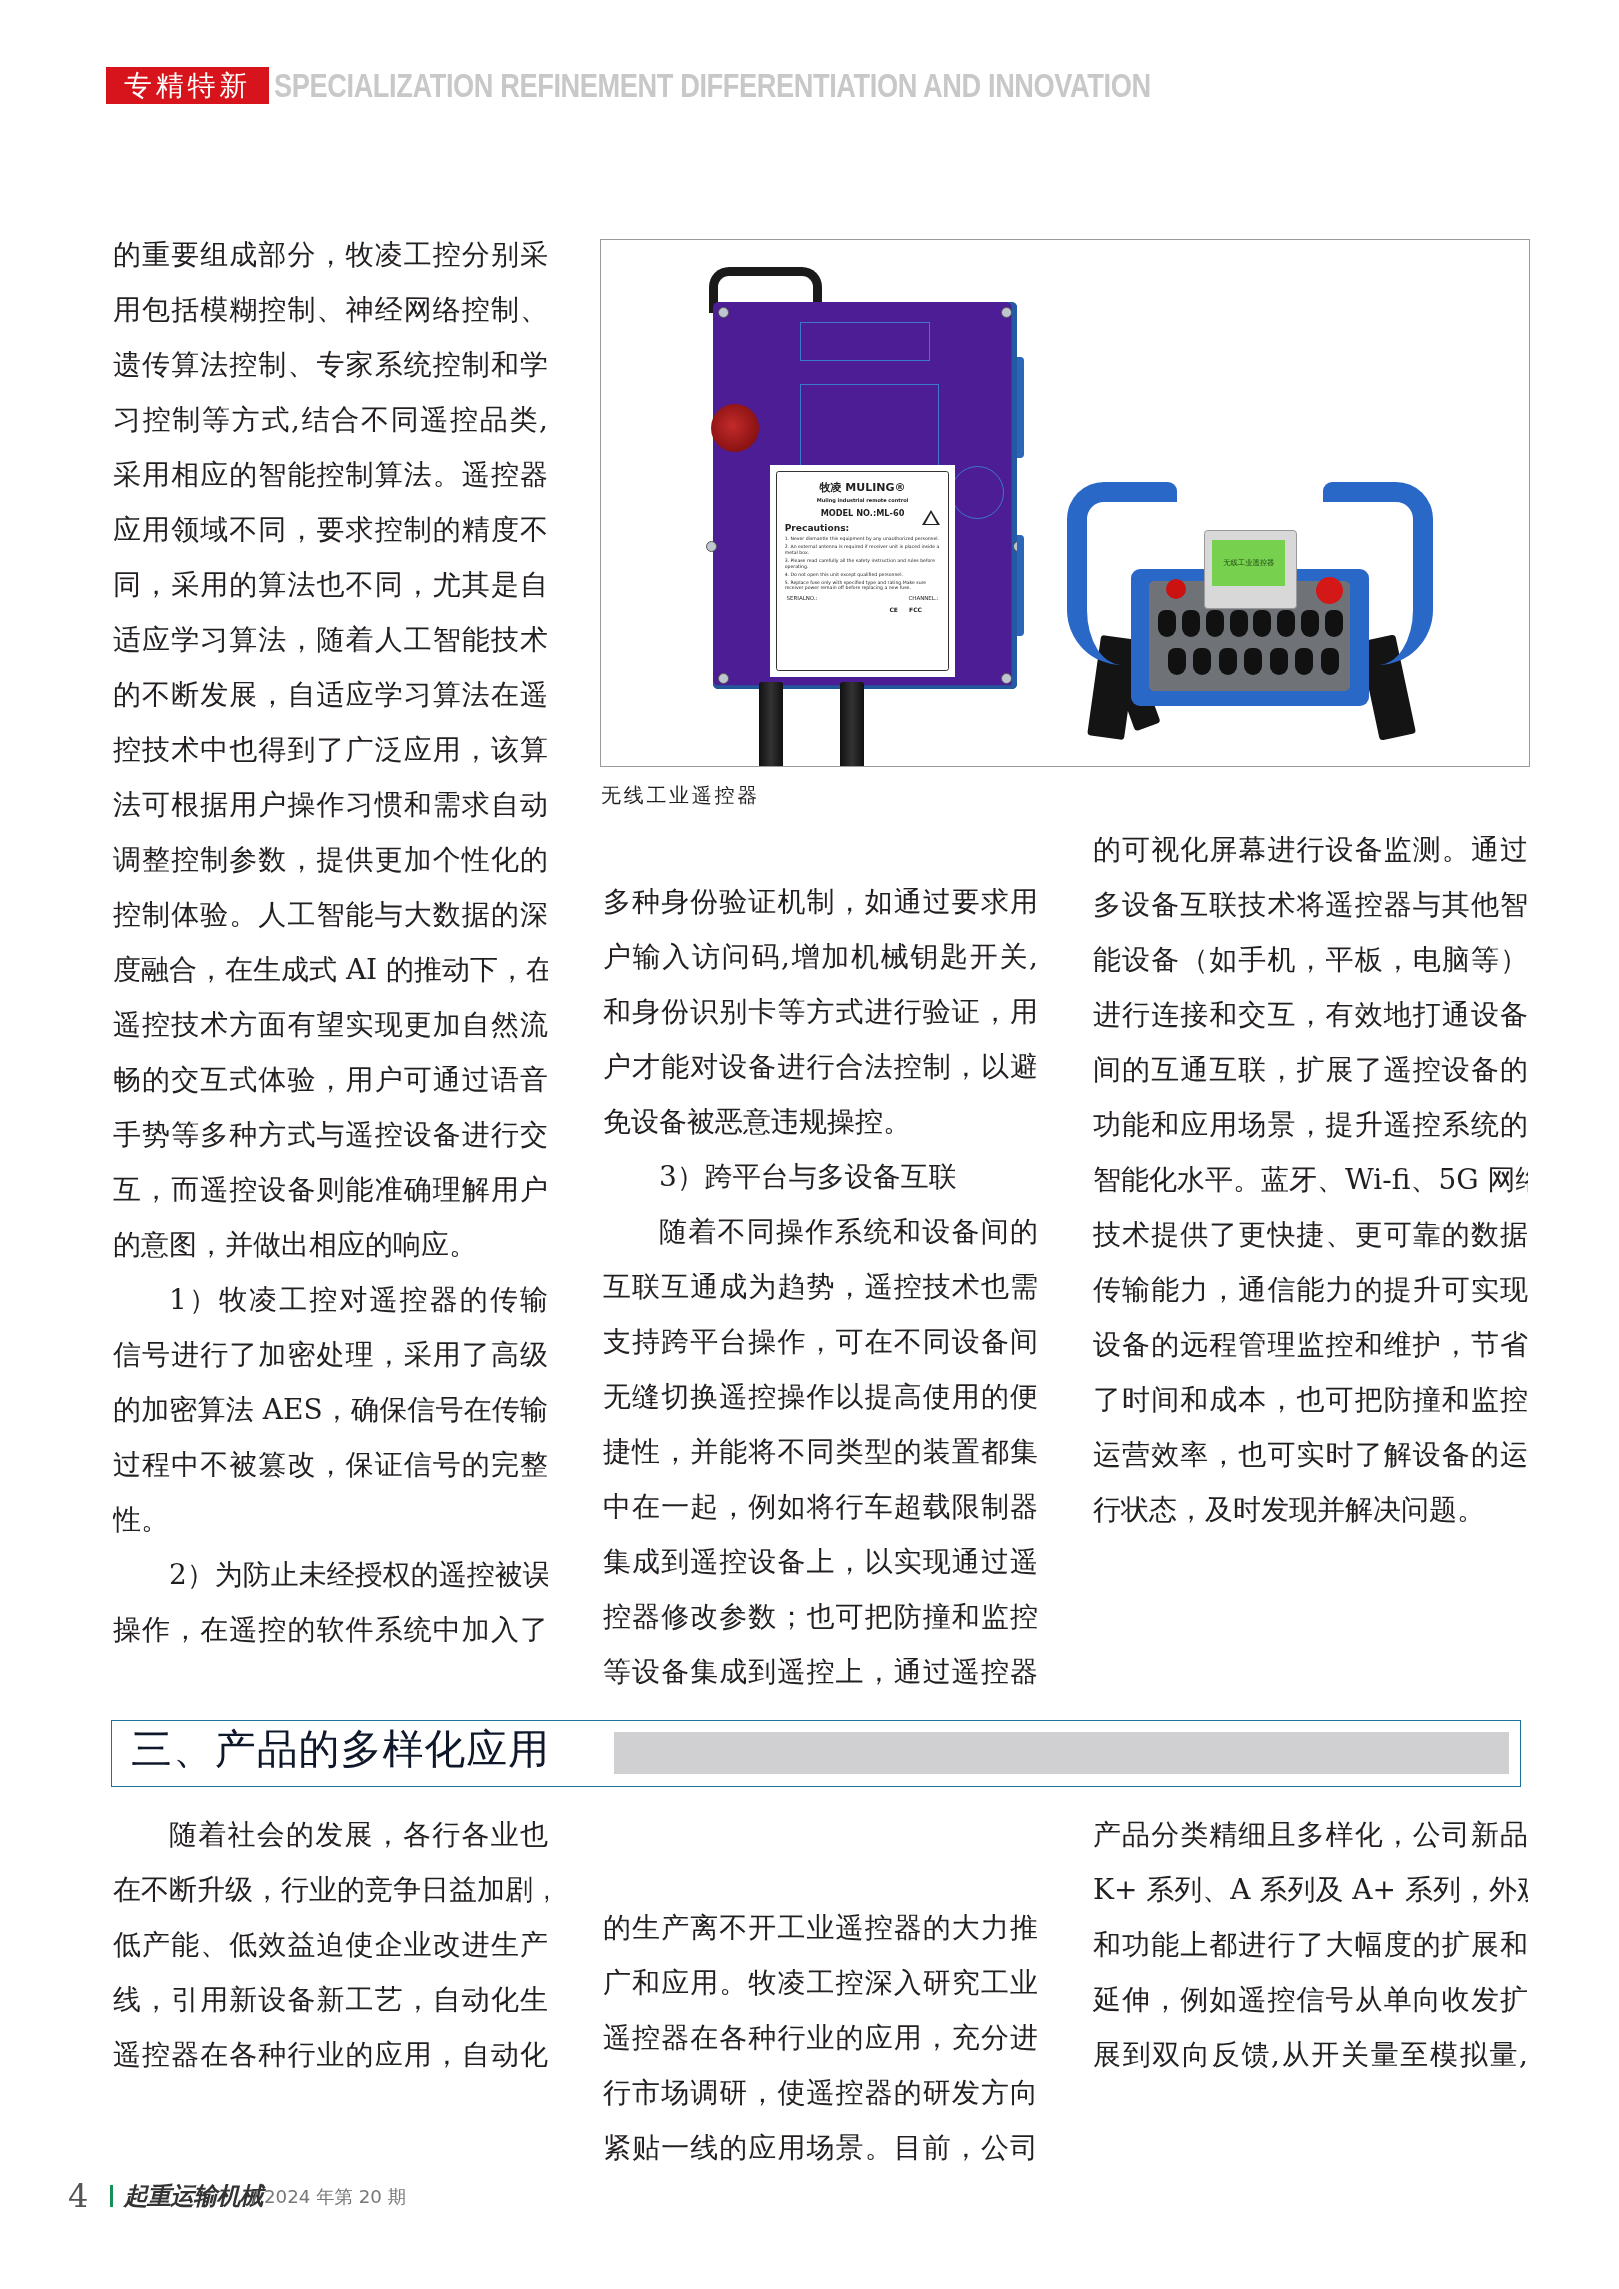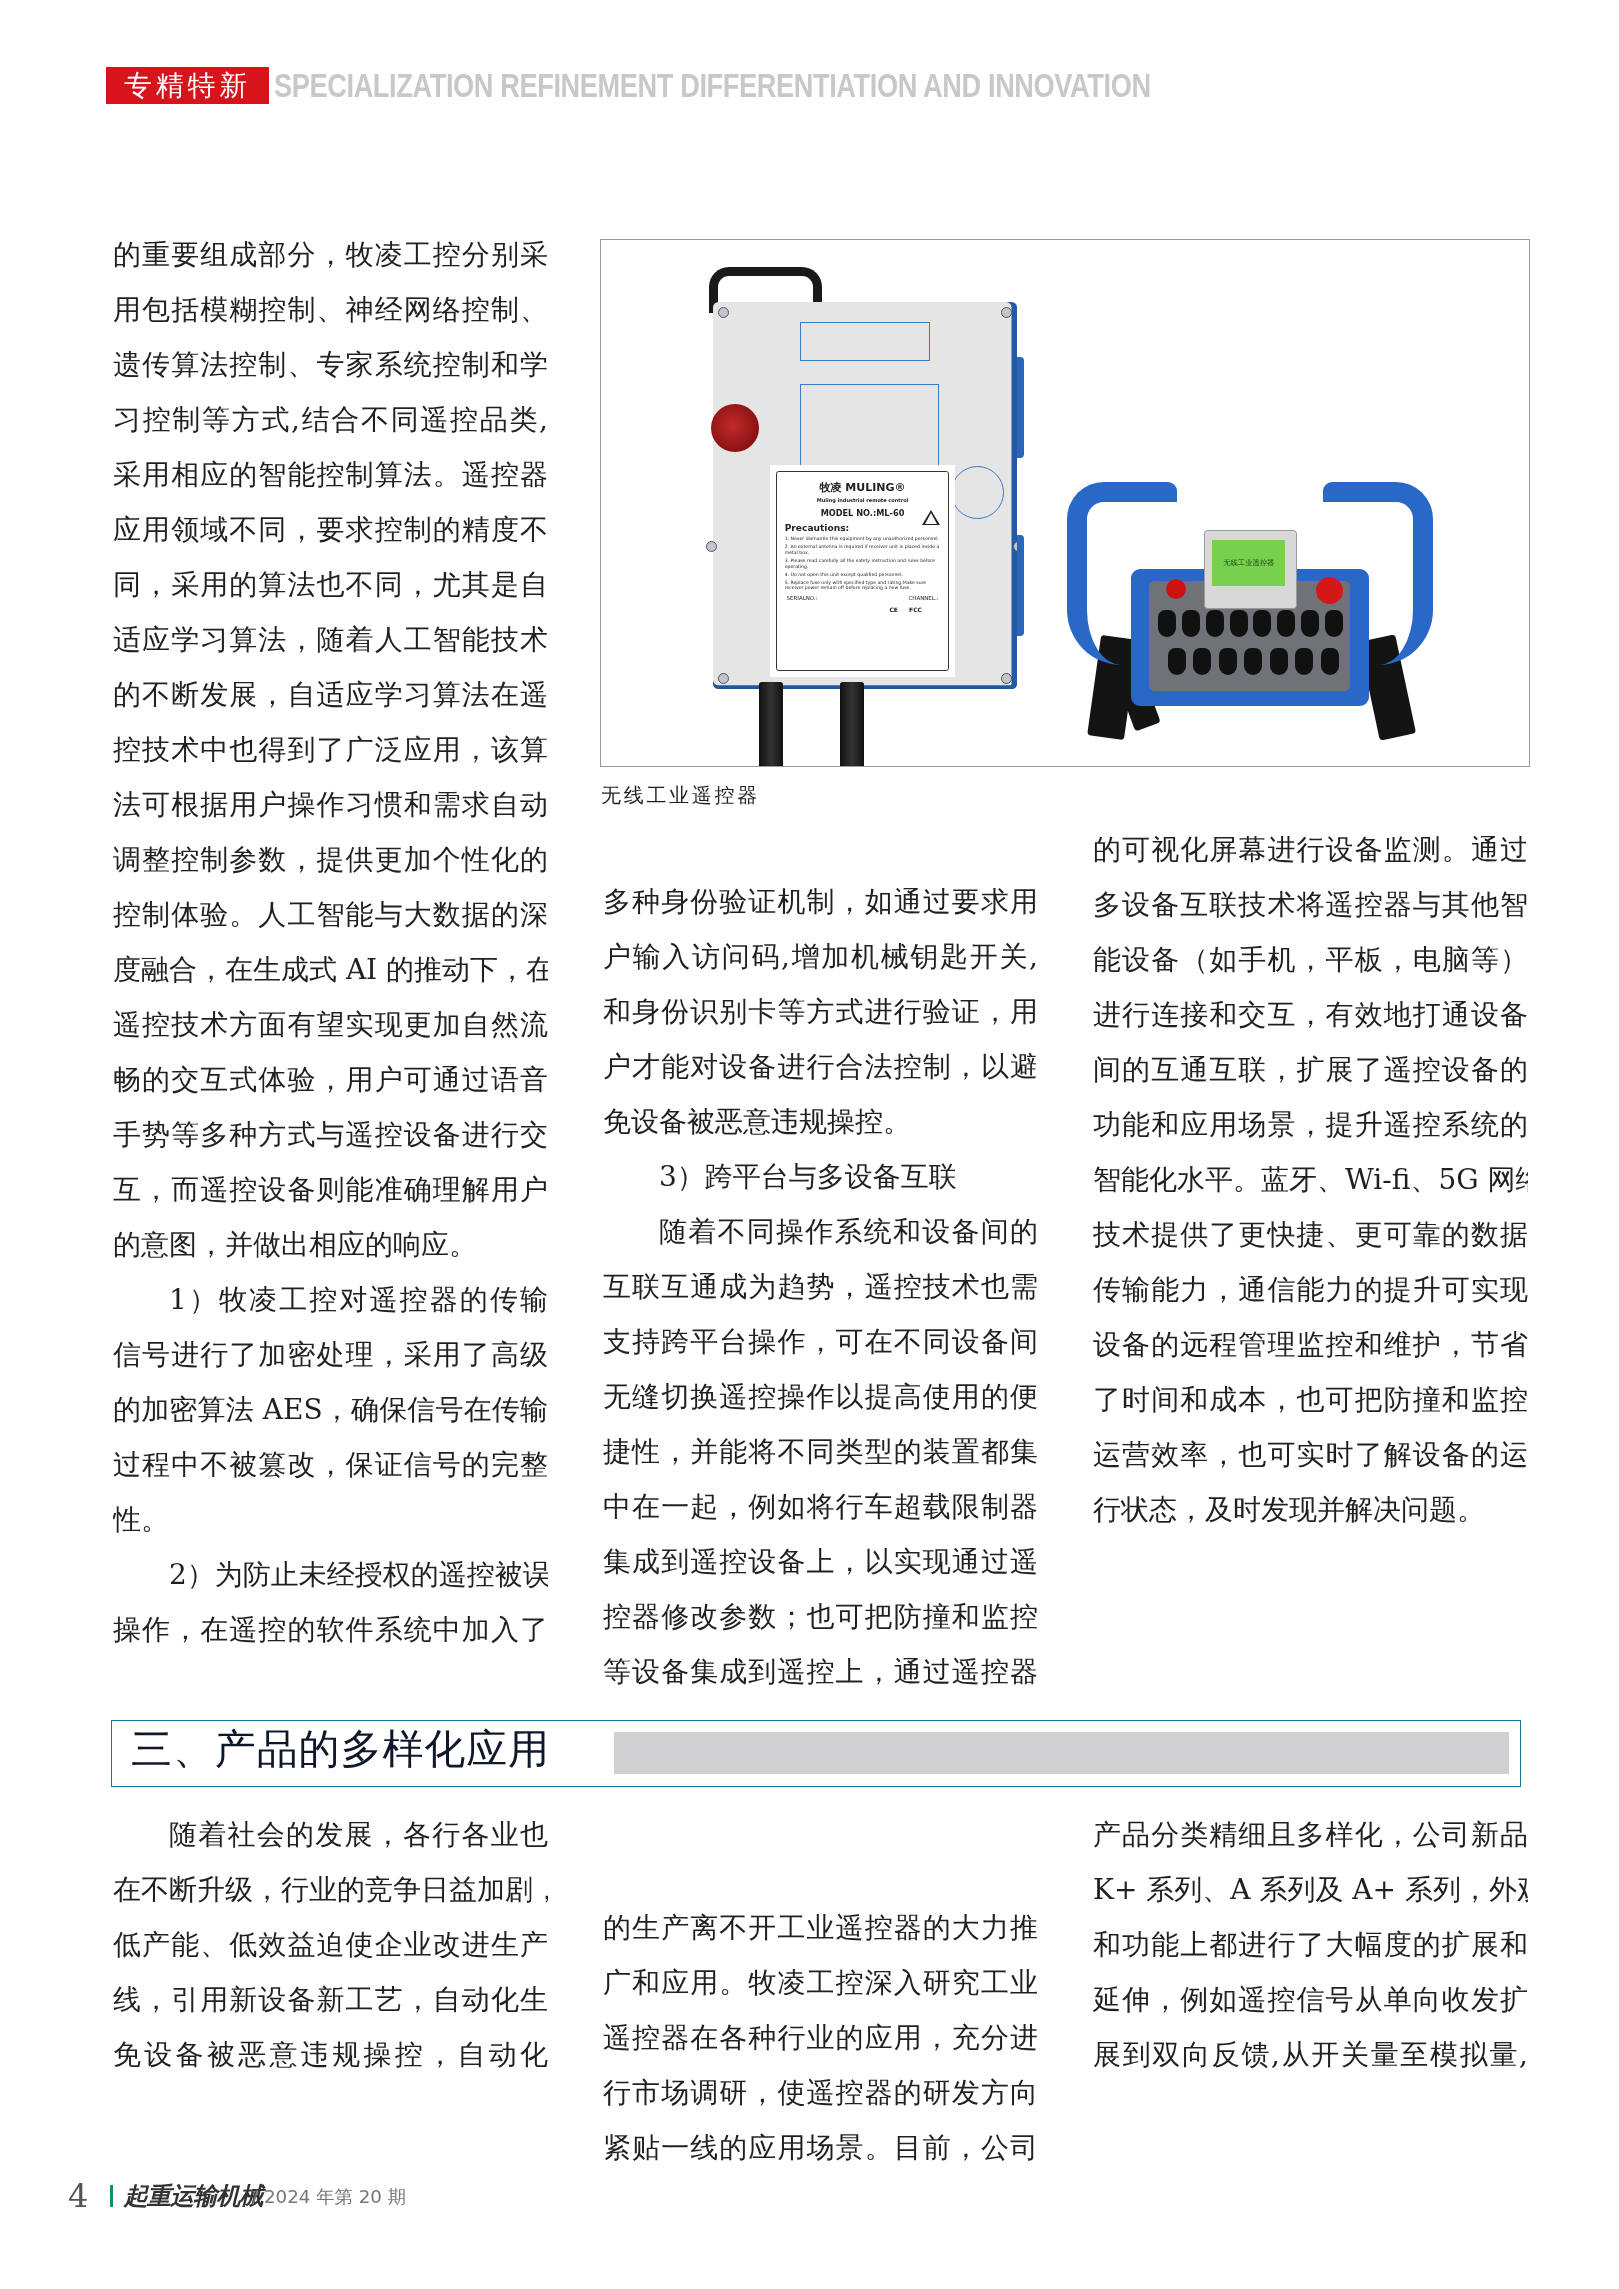--- a/index.html
+++ b/index.html
@@ -26,21 +26,21 @@
   .col1 { left:113px; top:227px; }
   .col2 { left:603px; top:874px; }
   .col3 { left:1093px; top:822px; }
 
   
   .figure { left:600px; top:239px; width:930px; height:528px; border:1.8px solid #9a9a9a; box-sizing:border-box; background:#fff; overflow:hidden; }
   .caption { left:601px; top:782px; font-size:20px; letter-spacing:2.7px; color:#231f20; }
 
   
   .rx-handle { left:108px; top:27.4px; width:113px; height:46px; border:9.1px solid #1a1a1a; border-bottom:none; border-radius:20px 20px 0 0; box-sizing:border-box; }
-  .rx-body { left:112px; top:62px; width:304px; height:387px; background:#e5e5e5; border-radius:5.5px;
+  .rx-body { left:112px; top:62px; width:304px; height:387px; background:#4c1d95; border-radius:5.5px;
              box-shadow: inset -5.5px 0 0 #245aa4, inset 0 -3.7px 0 #235799; }
   .rx-screw { width:9.1px; height:9.1px; border-radius:50%; background:#bfc6cf; border:0.9px solid #555; }
   .rx-lamp { left:-1.8px; top:102px; width:48px; height:48px; border-radius:50%; background:radial-gradient(circle at 45% 45%, #c22a2a, #8a1212 70%); }
   .rx-panel { left:87px; top:20px; width:128px; height:37px; border:0.9px solid #3c79c9; }
   .rx-panel2 { left:87px; top:82px; width:137px; height:108px; border:0.9px solid #3c79c9; }
   .rx-circle { left:238px; top:164px; width:51px; height:51px; border-radius:50%; border:0.9px solid #3c79c9; }
   .rx-side { left:304px; top:55px; width:7.3px; height:101px; background:#2b66b8; border-radius:0 3.7px 3.7px 0; }
   .rx-side2 { left:304px; top:233px; width:7.3px; height:101px; background:#2b66b8; border-radius:0 3.7px 3.7px 0; }
   .rx-label { left:57px; top:163px; width:185px; height:212px; background:#fff; box-sizing:border-box; padding:6.4px; }
   .rx-label-inner { width:100%; height:100%; border:1.4px solid #333; border-radius:2.7px; box-sizing:border-box; padding:7.3px 7.3px; font-family:"DejaVu Sans","Liberation Sans",sans-serif; color:#222; position:relative; }
@@ -227,21 +227,21 @@
 
 <div class="abs sec"></div>
 <div class="abs sec-bar"></div>
 <div class="abs sec-title">三、产品的多样化应用</div>
 
 <div class="bcol bcol1">
   <span class="ln indent">随着社会的发展，各行各业也</span>
   <span class="ln">在不断升级，行业的竞争日益加剧，</span>
   <span class="ln">低产能、低效益迫使企业改进生产</span>
   <span class="ln">线，引用新设备新工艺，自动化生</span>
-  <span class="ln">免设备被恶意违规操控，自动化</span>
+  <span class="ln">遥控器在各种行业的应用，自动化</span>
 </div>
 <div class="bcol bcol2">
   <span class="ln">的生产离不开工业遥控器的大力推</span>
   <span class="ln">广和应用。牧凌工控深入研究工业</span>
   <span class="ln">遥控器在各种行业的应用，充分进</span>
   <span class="ln">行市场调研，使遥控器的研发方向</span>
   <span class="ln">紧贴一线的应用场景。目前，公司</span>
 </div>
 <div class="bcol bcol3">
   <span class="ln">产品分类精细且多样化，公司新品</span>

